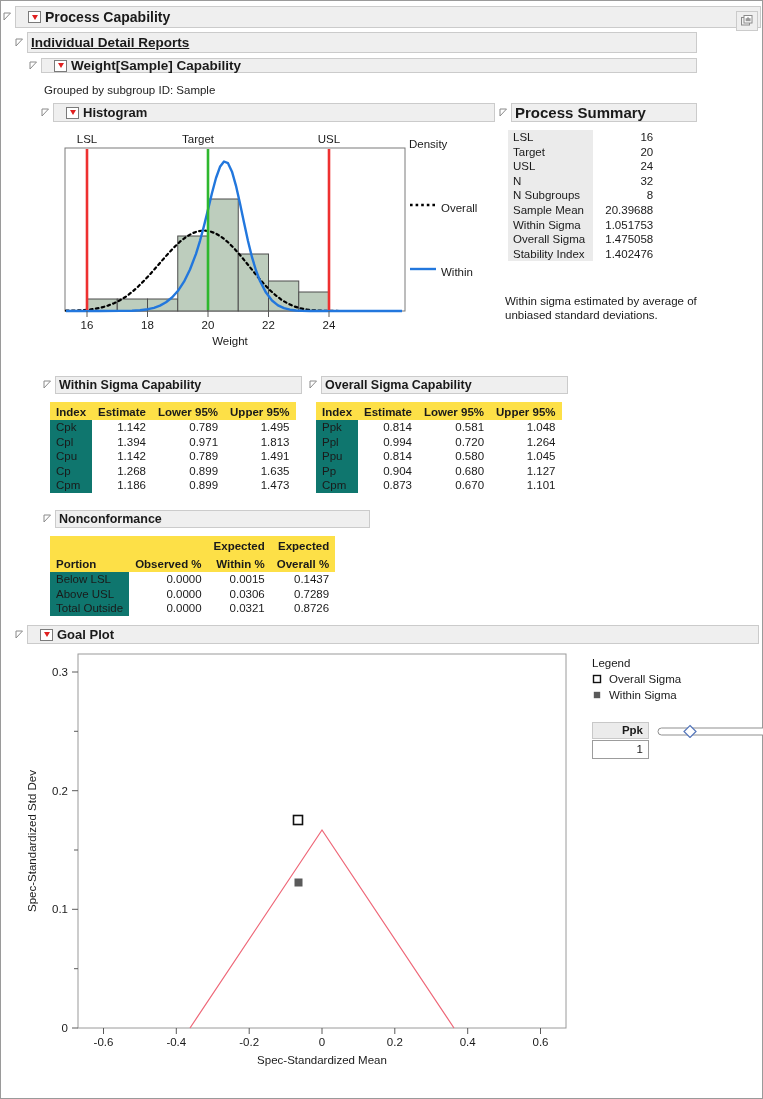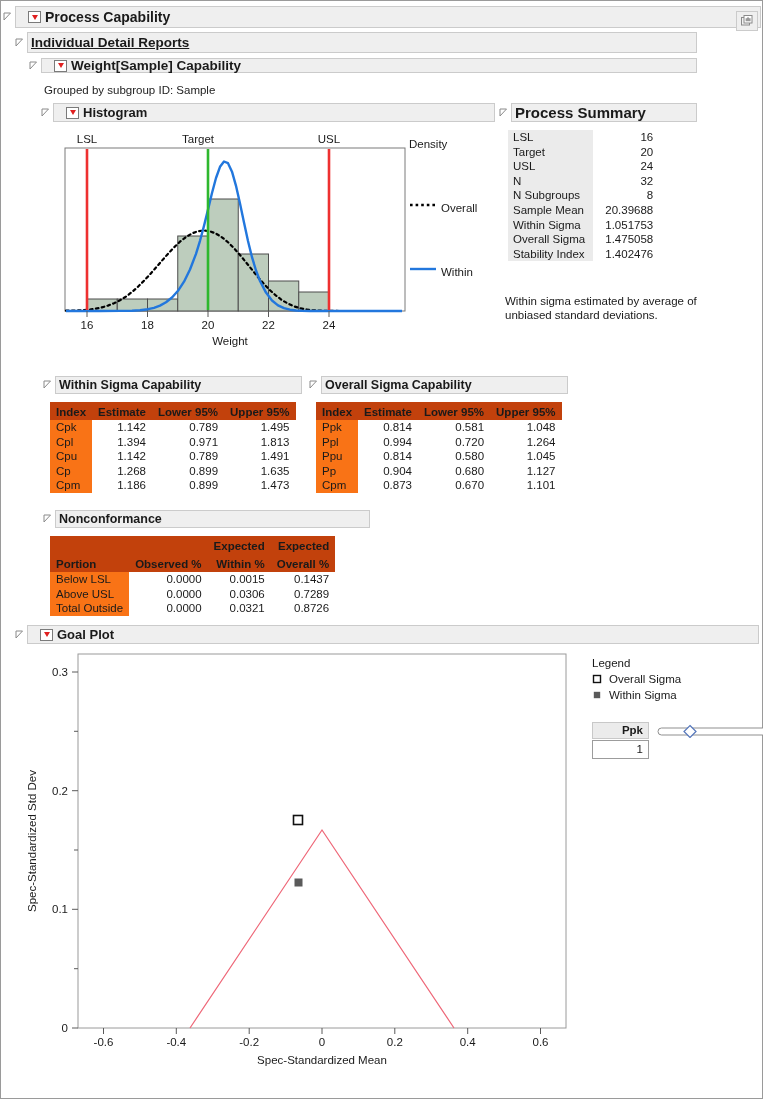--- a/index.html
+++ b/index.html
@@ -83,26 +83,26 @@
   #summary-table{position:absolute;left:508px;top:130px;}
   #summary-table table{border-collapse:collapse;font-size:11.5px;}
   #summary-table td{padding:0 4px;height:14.6px;line-height:14.6px;white-space:nowrap;}
   #summary-table td.lab{background:#ebebeb;text-align:left;padding-left:5px;padding-right:8px;}
   #summary-table td.val{text-align:right;padding-right:6px;min-width:56px;}
   .sigma-note{position:absolute;left:505px;top:294px;font-size:11.5px;line-height:14px;width:240px;}
 
   
   .dtable{position:absolute;border-collapse:collapse;font-size:11.5px;}
   .dtable th{
-    background:#c2410c;font-weight:bold;text-align:right;
+    background:#fde047;font-weight:bold;text-align:right;
     padding:1px 6px 2px 6px;height:15px;white-space:nowrap;vertical-align:bottom;
   }
   .dtable th.first{text-align:left;}
   .dtable td{padding:0 6px;height:14.6px;line-height:14.6px;text-align:right;white-space:nowrap;}
-  .dtable td.first{background:#f97316;text-align:left;}
+  .dtable td.first{background:#0f766e;text-align:left;}
   #within-table{left:50px;top:402px;}
   #overall-table{left:316px;top:402px;}
   #noncon-table{left:50px;top:536px;padding-left:21px;}
   #noncon-table th{line-height:12.5px;}
 
   
   #histogram-area{position:absolute;left:40px;top:126px;width:455px;height:240px;}
   #hist-legend{position:absolute;left:409px;top:136px;font-size:11.5px;line-height:16px;}
   #hist-legend .lgrow{display:flex;height:16px;margin-top:48px;}
   #hist-legend .swatch{width:28px;height:10px;margin-right:4px;display:flex;align-items:center;}

